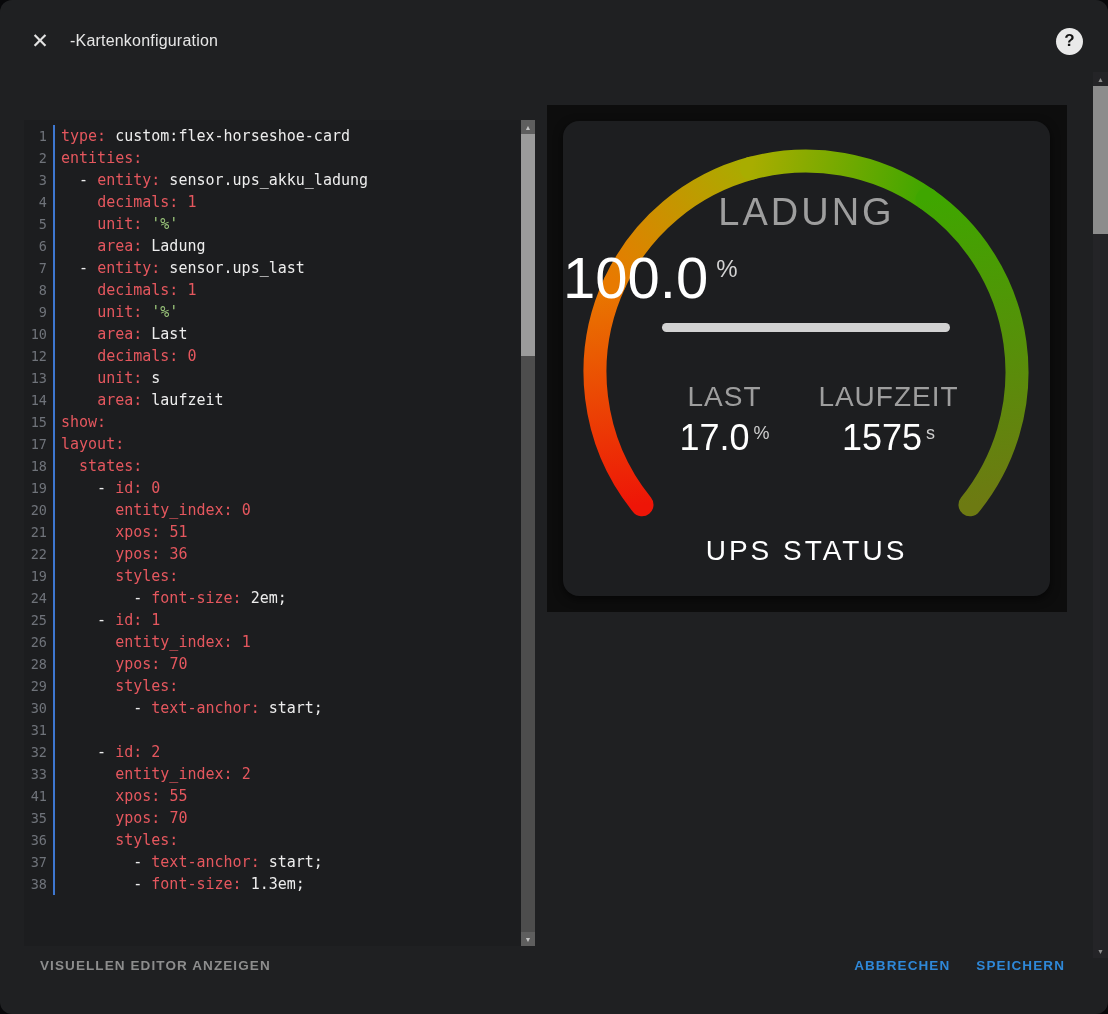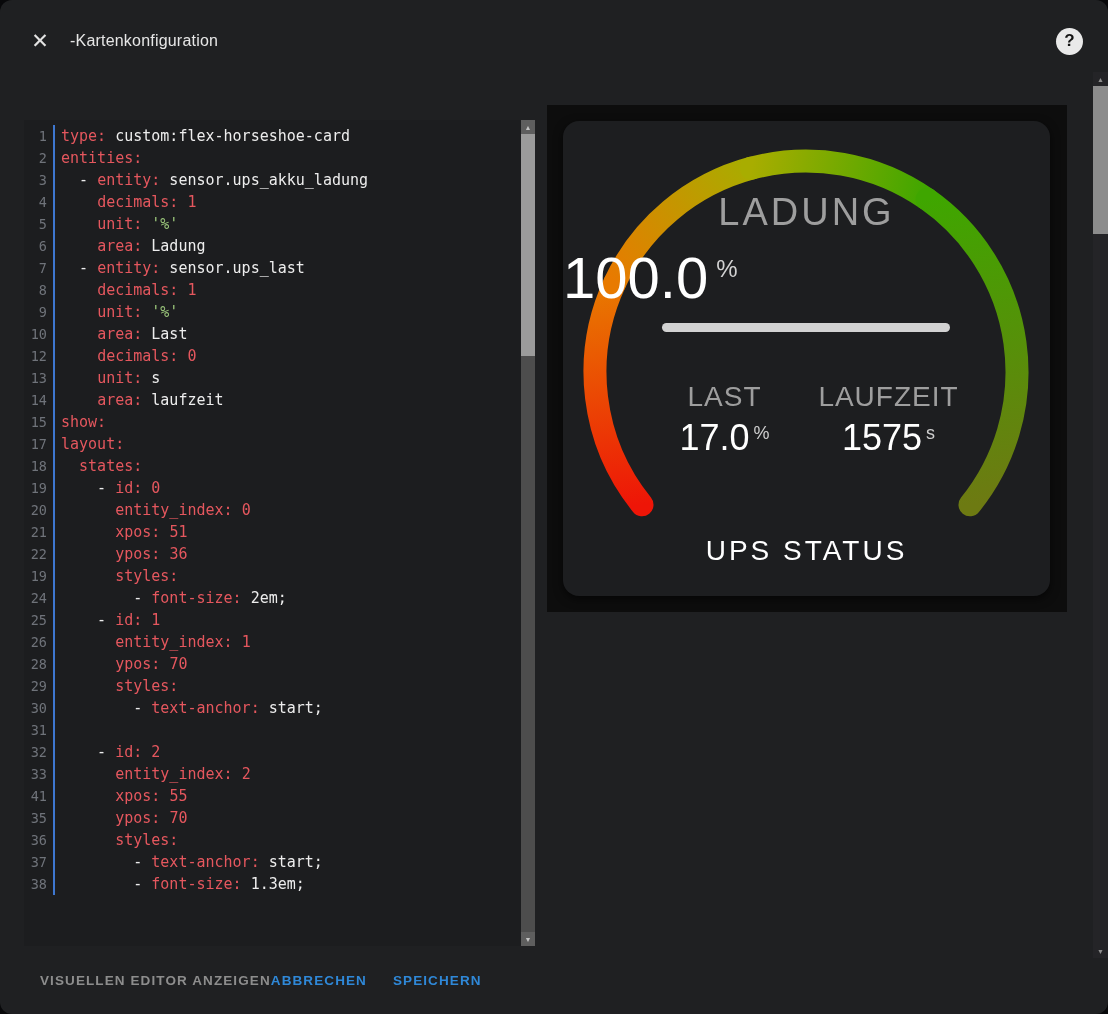--- a/index.html
+++ b/index.html
@@ -51,22 +51,22 @@
   .main-unit { font-size:24px; color:#d2d2d2; margin-left:8px; margin-top:10px; }
   .bar { position:absolute; top:202px; left:99px; width:288px; height:9px; border-radius:5px; background:#d2d2d2; }
   .stats { position:absolute; top:260px; width:100%; display:flex; justify-content:center; gap:14px; }
   .stat { width:150px; text-align:center; }
   .stat-label { font-size:28px; color:#9e9e9e; letter-spacing:1px; }
   .stat-value { margin-top:4px; font-size:36px; color:#ffffff; }
   .stat-unit { font-size:18px; color:#cfcfcf; margin-left:4px; vertical-align:11px; }
   .card-title { position:absolute; top:414px; width:100%; text-align:center; font-size:28px; color:#ffffff; letter-spacing:3px; }
 
   
-  footer { position:absolute; left:0; right:15px; bottom:0; height:56px; display:flex; align-items:center;
-           padding:0 28px 12px 40px; }
+  footer { position:absolute; left:0; right:15px; bottom:15px; height:56px; display:flex; align-items:center;
+           justify-content:space-between; padding:0 28px 12px 40px; }
   .text-btn { background:none; border:none; font-family:inherit; font-size:13.5px; font-weight:700;
               letter-spacing:1.1px; cursor:pointer; }
   .text-btn.gray { color:#8d8d8d; }
   .text-btn.accent { color:var(--accent,#2f88d8); }
   .actions { display:flex; gap:26px; }
 </style>
 </head>
 <body>
 
 <div class="dialog">

